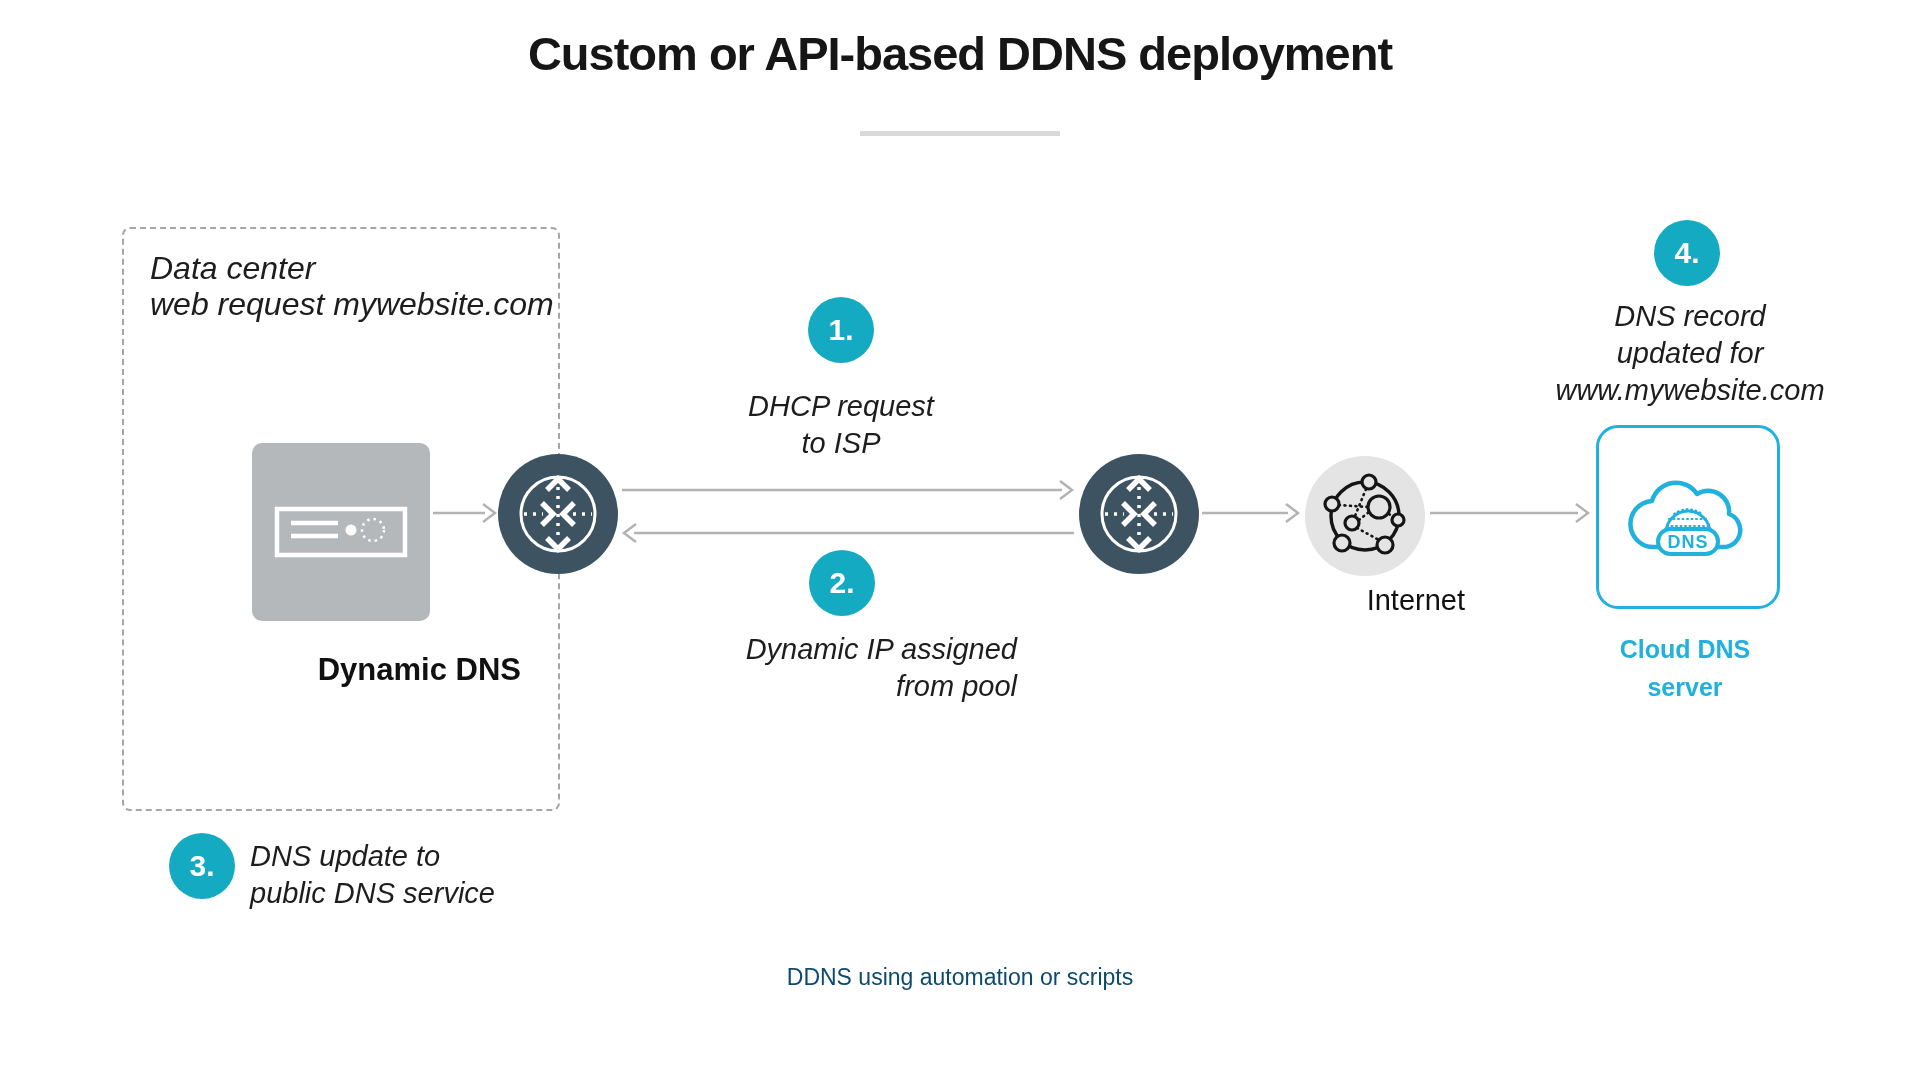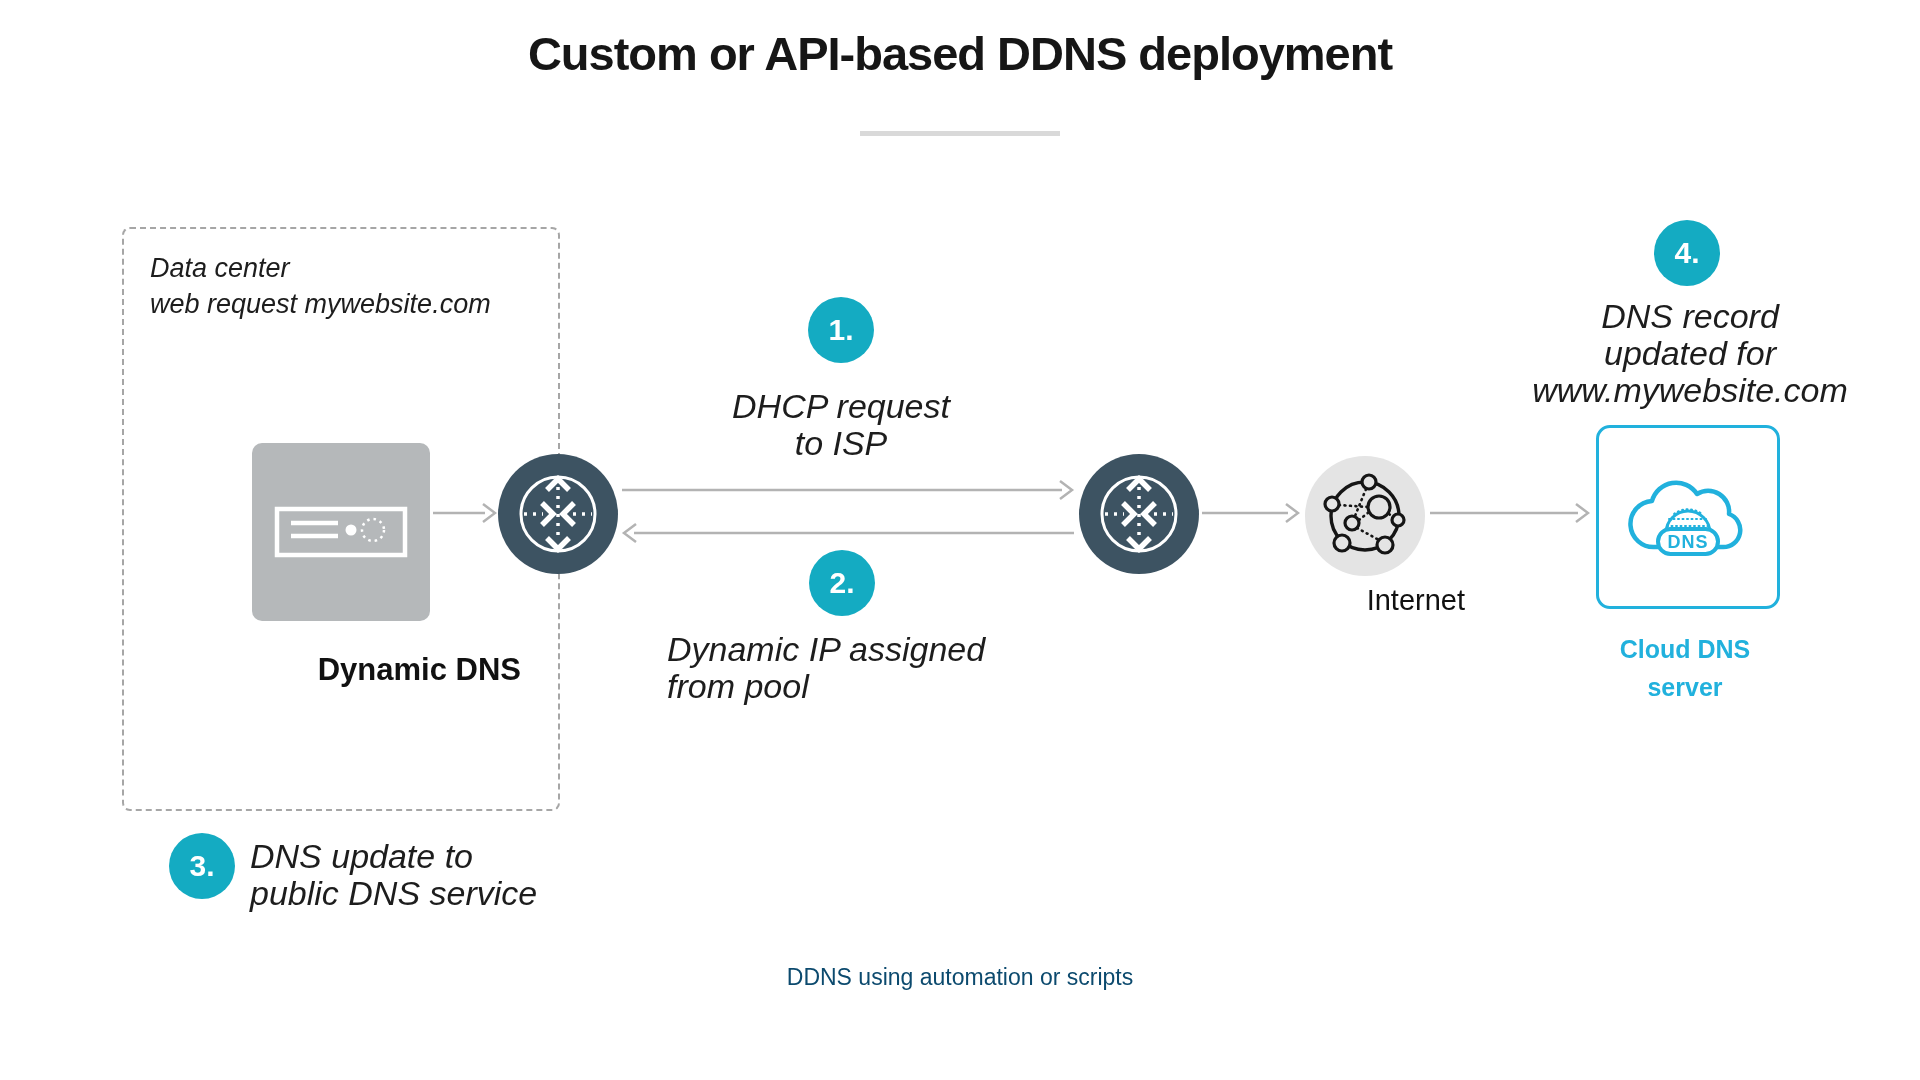--- a/index.html
+++ b/index.html
@@ -9,21 +9,21 @@
   }
   .abs{position:absolute;}
 
   
   .title{left:0;top:26px;width:100%;text-align:center;font-size:47px;font-weight:bold;
          letter-spacing:-1px;color:var(--title-black);}
   .title-divider{left:860px;top:131px;width:200px;height:5px;background:#d9d9d9;}
 
   
   .dc-box{left:122px;top:227px;width:434px;height:580px;border:2px dashed #a6a6a6;border-radius:8px;}
-  .dc-label{left:150px;top:250px;font-style:italic;font-size:27px;line-height:36px;color:#1d1d1d;}
+  .dc-label{left:150px;top:250px;font-style:italic;font-size:32px;line-height:36px;color:#1d1d1d;}
 
   
   .server-box{left:252px;top:443px;width:178px;height:178px;background:var(--server-gray);
               border-radius:10px;display:flex;align-items:center;justify-content:center;}
   .agent-label{left:161px;top:650px;width:360px;text-align:right;font-size:31px;font-weight:bold;
                line-height:39px;color:#111;}
 
   
   .router{width:120px;height:120px;}
   .router-1{left:498px;top:454px;}
@@ -35,37 +35,37 @@
   .internet-disc{left:1305px;top:456px;width:120px;height:120px;border-radius:50%;
                  background:var(--internet-gray);display:flex;align-items:center;justify-content:center;}
   .internet-label{left:1265px;top:584px;width:200px;text-align:right;font-size:29px;font-weight:500;color:#111;}
   .inet{color:#151515;}
   .inet .ring{stroke:currentColor;fill:none;}
   .inet .node{stroke:currentColor;fill:var(--internet-gray);}
   .inet .dot-line{stroke:currentColor;fill:none;stroke-dasharray:1 4.5;stroke-linecap:round;}
 
   
   .cloud-box{left:1596px;top:425px;width:178px;height:178px;background:#fff;
-             border:3px solid var(--cloud-cyan);border-radius:14px;
+             border:3px solid var(--cloud-cyan);border-radius:22px;
              display:flex;align-items:center;justify-content:center;}
   .cloud-svg{color:var(--cloud-cyan);}
   .cloud-label{left:1585px;top:630px;width:200px;text-align:center;font-size:25px;font-weight:bold;
                line-height:38px;color:var(--cloud-cyan);}
 
   
   .badge{width:66px;height:66px;border-radius:50%;background:var(--badge-teal);color:#fff;
          display:flex;align-items:center;justify-content:center;font-size:30px;font-weight:bold;}
   .badge-1{left:808px;top:297px;}
   .badge-2{left:809px;top:550px;}
   .badge-3{left:169px;top:833px;}
   .badge-4{left:1654px;top:220px;}
 
-  .step-text{font-style:italic;font-size:34px;line-height:37px;color:#1d1d1d;}
+  .step-text{font-style:italic;font-size:29px;line-height:37px;color:#1d1d1d;}
   .step-1-text{left:691px;top:388px;width:300px;text-align:center;font-style:italic;}
-  .step-2-text{left:667px;top:631px;width:350px;text-align:left;}
+  .step-2-text{left:667px;top:631px;width:350px;text-align:right;}
   .step-3-text{left:250px;top:838px;width:320px;text-align:left;}
   .step-4-text{left:1500px;top:298px;width:380px;text-align:center;}
 
   
   .arrow line,.arrow polyline{stroke:var(--arrow-gray);stroke-width:2.5;fill:none;}
   .a1{left:431px;top:501px;}
   .a2{left:620px;top:478px;}
   .a3{left:620px;top:521px;}
   .a4{left:1200px;top:501px;}
   .a5{left:1428px;top:501px;}

